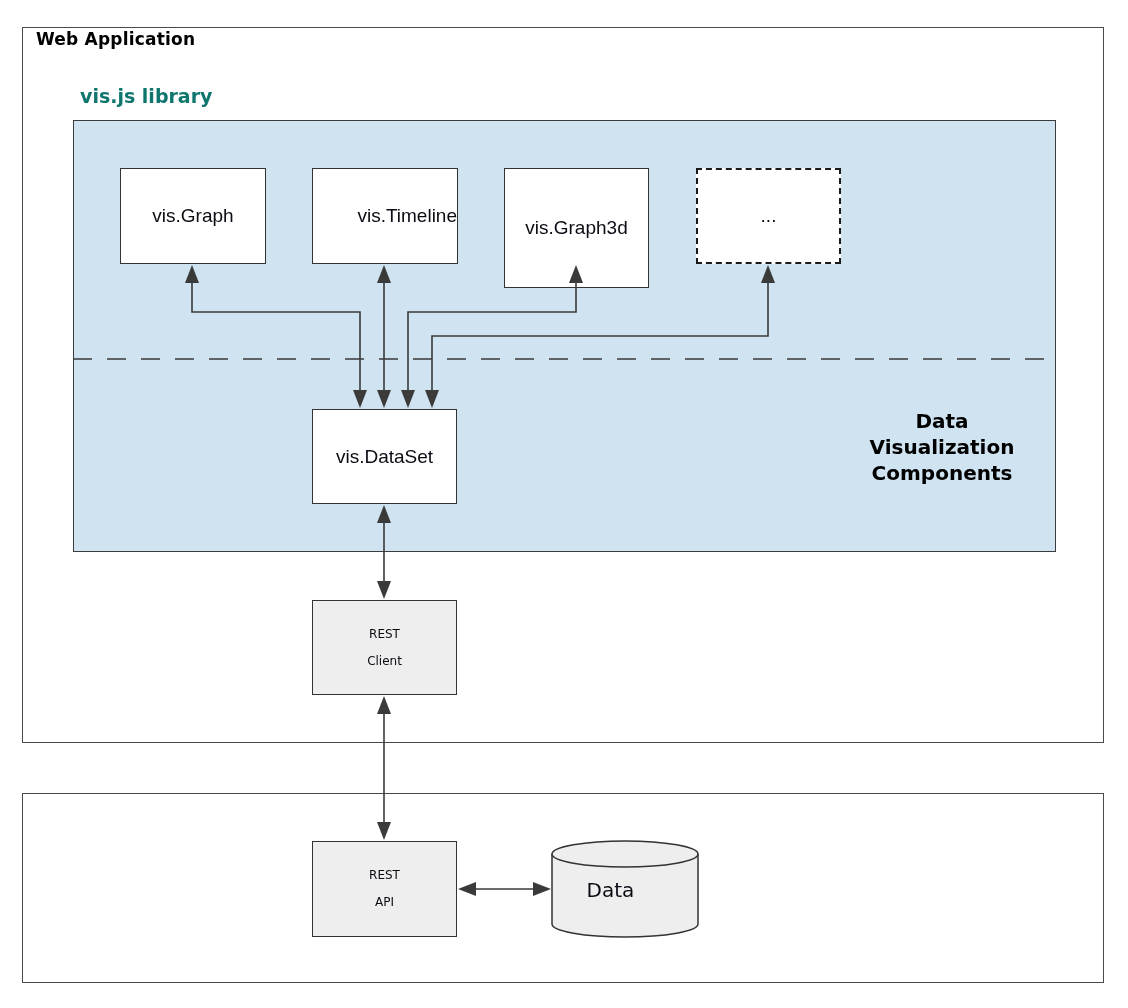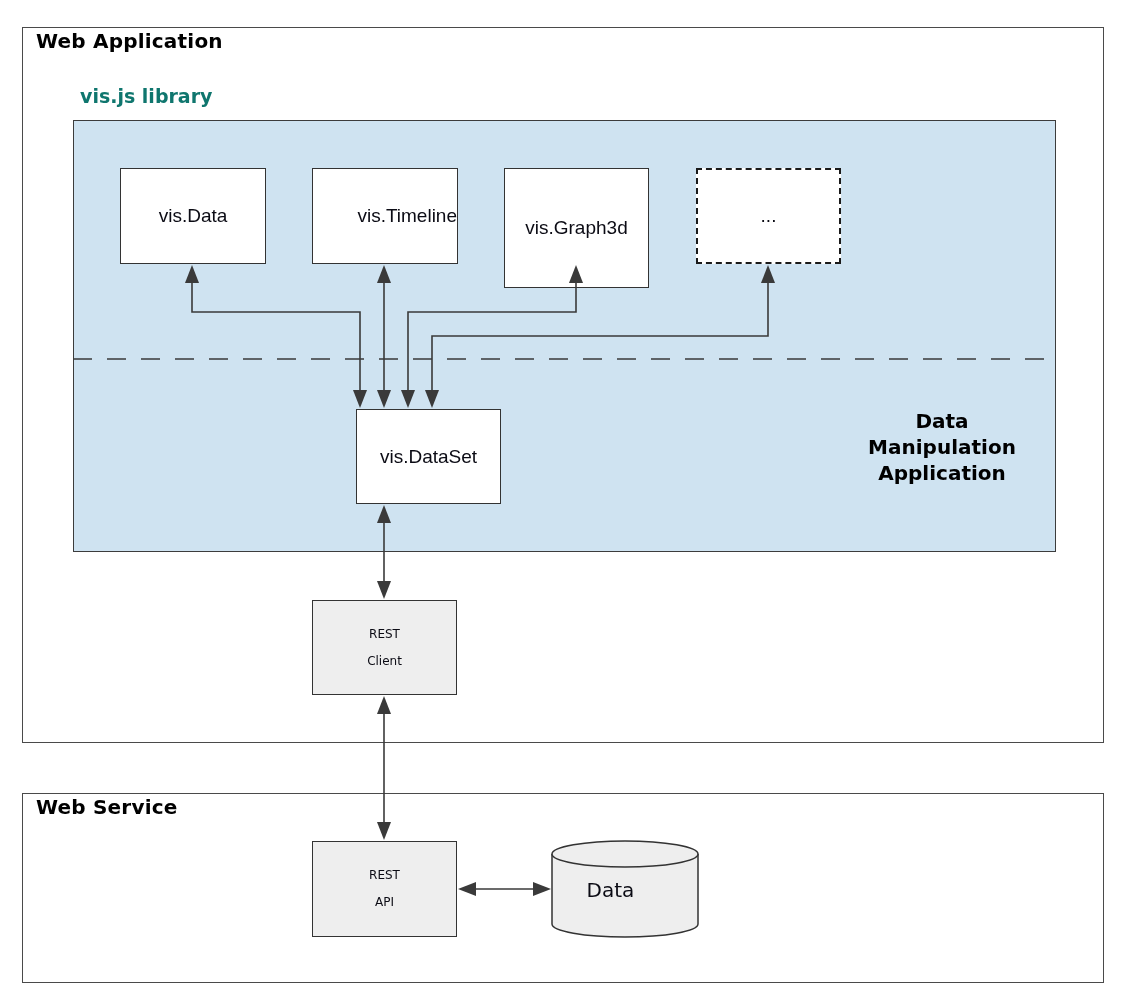--- a/index.html
+++ b/index.html
@@ -4,21 +4,21 @@
 <style>
   html,body{margin:0;padding:0;background:#fff;}
   .canvas{
     position:relative;width:1128px;height:1008px;background:#ffffff;
     font-family:"DejaVu Sans",sans-serif;color:#000;overflow:hidden;
   }
   .outer-box{
     position:absolute;background:#ffffff;border:1.5px solid #4a4a4a;box-sizing:border-box;
   }
   .section-title{
-    position:absolute;font-size:20px;font-weight:bold;letter-spacing:0.2px;color:#000;
+    position:absolute;font-size:17px;font-weight:bold;letter-spacing:0.2px;color:#000;
     font-family:"DejaVu Sans",sans-serif;white-space:nowrap;
   }
   .sub-title{
     position:absolute;font-size:19px;font-weight:bold;color:#0f766e;white-space:nowrap;
   }
   .lib-panel{
     position:absolute;left:73px;top:120px;width:983px;height:432px;
     background:#cfe3f1;border:1.5px solid #3c3c3c;box-sizing:border-box;
   }
   .node{
@@ -46,43 +46,42 @@
 
 <div class="canvas">
 
   <div class="outer-box" style="left:22px;top:27px;width:1082px;height:716px;"></div>
   <div class="section-title" style="left:36px;top:29px;">Web Application</div>
 
   <div class="sub-title" style="left:80px;top:85px;">vis.js library</div>
   <div class="lib-panel"></div>
 
   <div class="node" style="left:120px;top:168px;width:146px;height:96px;">
-    <span>vis.Data</span>
+    <span>vis.Graph</span>
   </div>
   <div class="node" style="left:312px;top:168px;width:146px;height:96px;justify-content:flex-end;">
     <span>vis.Timeline</span>
   </div>
   <div class="node" style="left:504px;top:168px;width:145px;height:120px;">
     <span>vis.Graph3d</span>
   </div>
   <div class="node dashed" style="left:696px;top:168px;width:145px;height:96px;">
     <span>...</span>
   </div>
 
-  <div class="side-label" style="top:408px;">Data Manipulation Application</div>
+  <div class="side-label" style="top:408px;">Data Visualization Components</div>
 
-  <div class="node" style="left:312px;top:409px;width:145px;height:95px;margin-left:44px;">
+  <div class="node" style="left:312px;top:409px;width:145px;height:95px;">
     <span>vis.DataSet</span>
   </div>
 
   <div class="node module" style="left:312px;top:600px;width:145px;height:95px;">REST
 Client</div>
 
   <div class="outer-box" style="left:22px;top:793px;width:1082px;height:190px;"></div>
-  <div class="section-title" style="left:36px;top:795px;">Web Service</div>
 
   <div class="node module" style="left:312px;top:841px;width:145px;height:96px;">REST
 API</div>
 
   <svg class="svg-layer" width="1128" height="1008" viewBox="0 0 1128 1008">
     <g stroke="#3a3a3a" stroke-width="1.6" fill="none">
 
       <line x1="73" y1="359" x2="1055" y2="359" stroke-dasharray="19 15" stroke-width="1.4"></line>
 
       <polyline points="192,281 192,312 360,312 360,392"></polyline>

